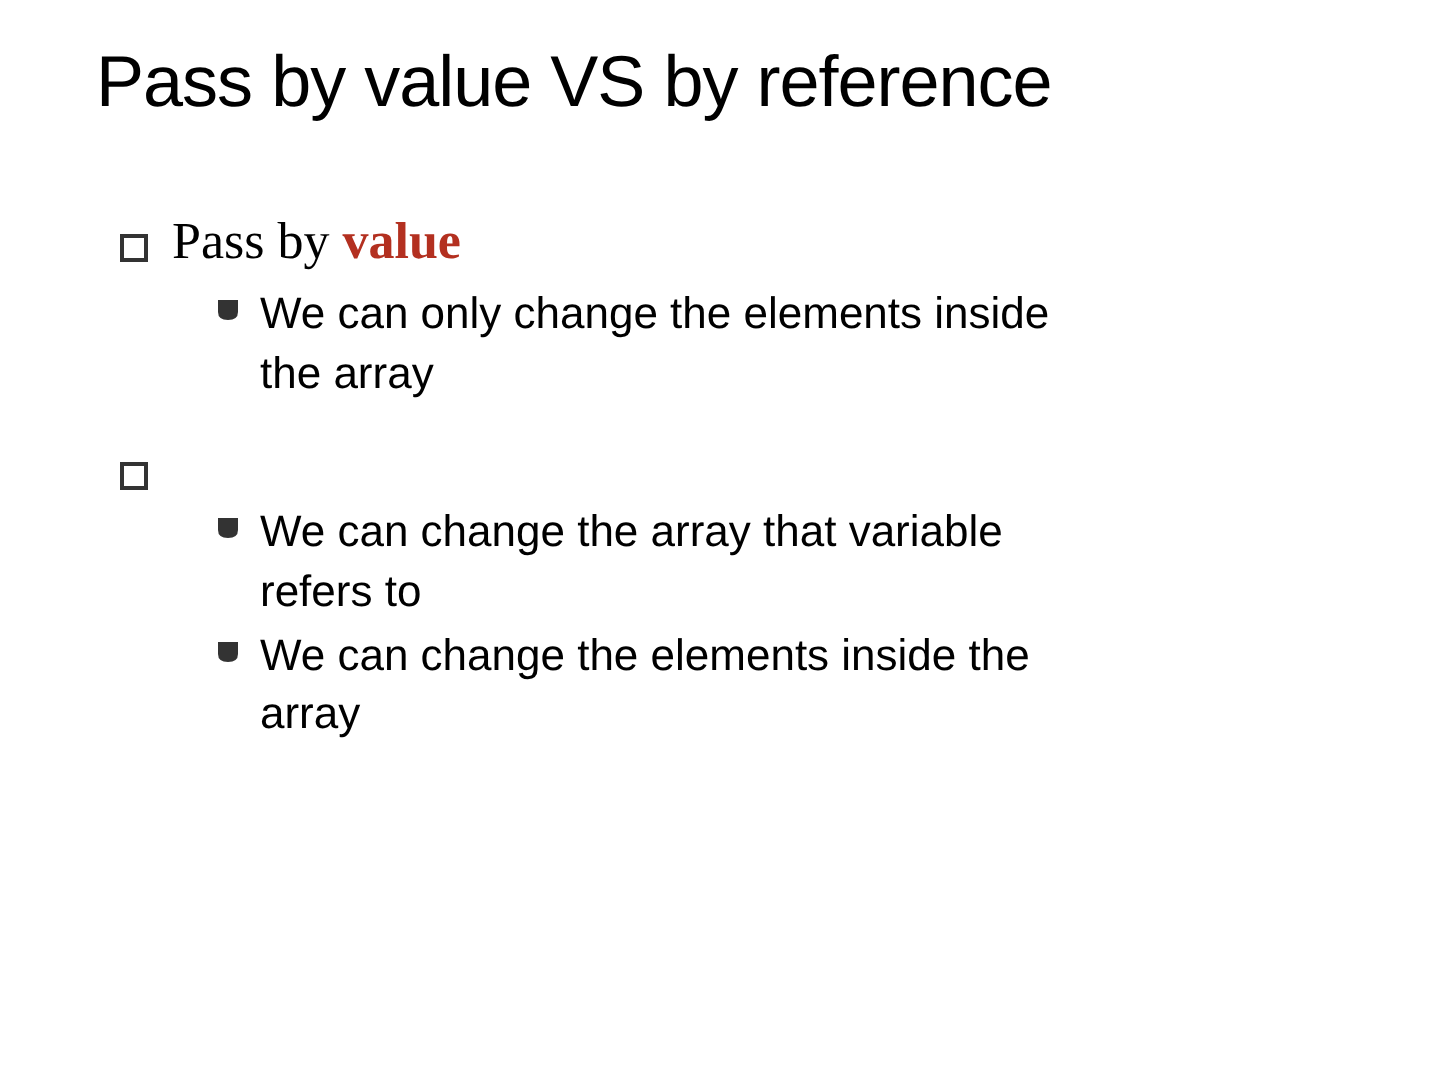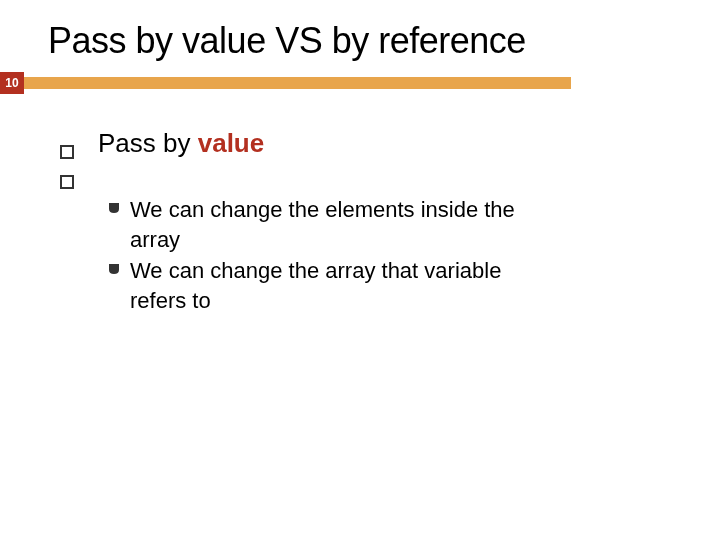--- a/index.html
+++ b/index.html
@@ -3,72 +3,78 @@
 <meta charset="utf-8">
 <style>
   * { margin: 0; padding: 0; box-sizing: border-box; }
   html, body { width: 720px; height: 540px; background: #fff; font-family: Arial, Helvetica, sans-serif; }
   .slide { width: 571px; height: 540px; position: relative; }
   .title { padding: 20px 0 10px 48px; font-size: 36px; color: #000; font-weight: 400; letter-spacing: -0.5px; }
   .accent-bar-row { display: flex; align-items: center; height: 22px; }
   .page-badge { background: #b33020; color: #fff; font-size: 12px; width: 24px; height: 22px; display: flex; align-items: center; justify-content: center; font-weight: 700; }
   .orange-bar { flex: 1; height: 12px; background: #e8a54c; }
   .content { padding: 24px 32px 0 60px; }
-  .level1 { display: flex; gap: 24px; margin-top: 10px; margin-bottom: 6px; align-items: flex-end; }
+  .level1 { display: flex; gap: 12px; margin-top: 10px; margin-bottom: 6px; align-items: center; font-family: Liberation Serif, serif; }
   .level1 .bullet-box { width: 14px; height: 14px; border: 2px solid #333; margin-top: 6px; flex-shrink: 0; }
   .level1 .text { font-size: 26px; color: #000; }
   .level1 .text .strong-accent { color: #b33020; font-weight: 700; }
   .level2-group { margin: 4px 0 24px 48px; }
   .level2 { display: flex; gap: 10px; align-items: flex-start; margin-top: 2px; }
   .level2 .bullet-shield { width: 12px; height: 12px; margin-top: 7px; flex-shrink: 0; position: relative; }
   .level2 .bullet-shield svg { display: block; }
   .level2 .text { font-size: 22px; color: #000; line-height: 1.35; }
 </style>
 </head>
 <body>
 <div class="slide">
 
   <div class="title">
     <span>Pass</span>
     <span> by value </span>
     <span>VS</span>
     <span> by reference</span>
   </div>
 
-  <div class="accent-bar-row">
-    <div class="page-badge">10</div>
-    <div class="orange-bar"></div>
-  </div>
 
   <div class="content">
 
     <div class="level1">
       <span class="bullet-box"></span>
       <span class="text">
         <span>Pass by </span>
         <span class="strong-accent">value</span>
       </span>
+    </div>
+    <div class="level2-group">
+      <div class="level2">
+        <span class="bullet-shield">
+          <svg width="12" height="12" viewBox="0 0 12 12">
+              <path d="M1 1 H11 V7 Q11 11 6 11 Q1 11 1 7 Z" fill="#333"></path>
+            </svg>
+        </span>
+        <span class="text">We can only change the elements inside the array</span>
+      </div>
     </div>
 
     <div class="level1">
       <span class="bullet-box"></span>
     </div>
     <div class="level2-group">
       <div class="level2">
         <span class="bullet-shield">
           <svg width="12" height="12" viewBox="0 0 12 12">
               <path d="M1 1 H11 V7 Q11 11 6 11 Q1 11 1 7 Z" fill="#333"></path>
             </svg>
         </span>
-        <span class="text">We can change the elements inside the array</span>
+        <span class="text">We can change the array that variable refers to</span>
       </div>
       <div class="level2">
         <span class="bullet-shield">
           <svg width="12" height="12" viewBox="0 0 12 12">
               <path d="M1 1 H11 V7 Q11 11 6 11 Q1 11 1 7 Z" fill="#333"></path>
             </svg>
         </span>
-        <span class="text">We can change the array that variable refers to</span>
+        <span class="text">We can change the elements inside the array</span>
       </div>
     </div>
 
   </div>
 </div>
 
 </body></html>

